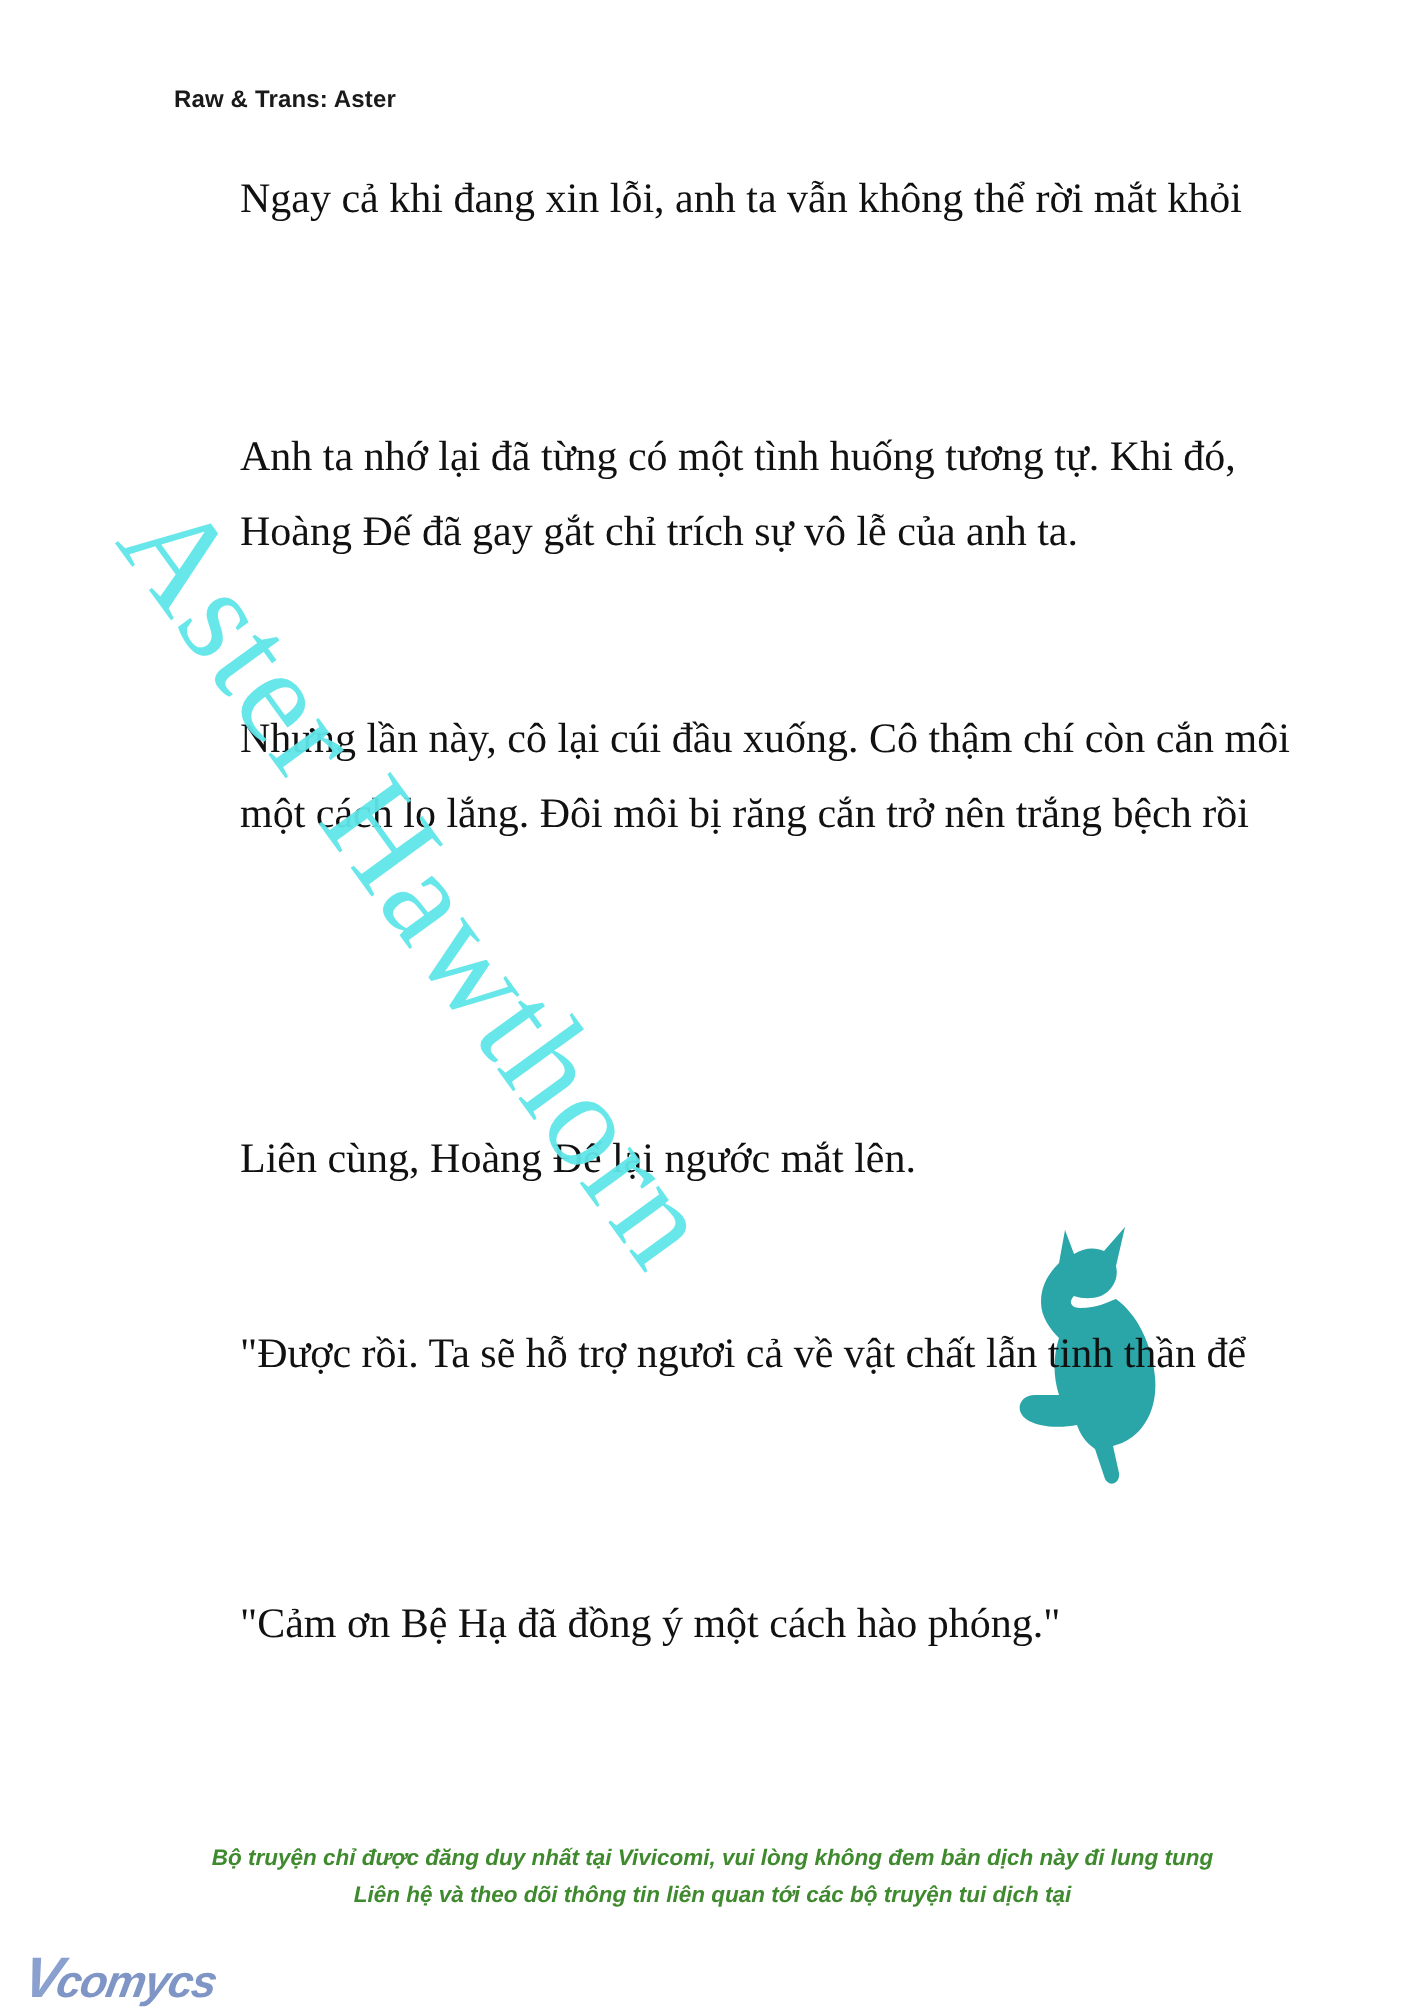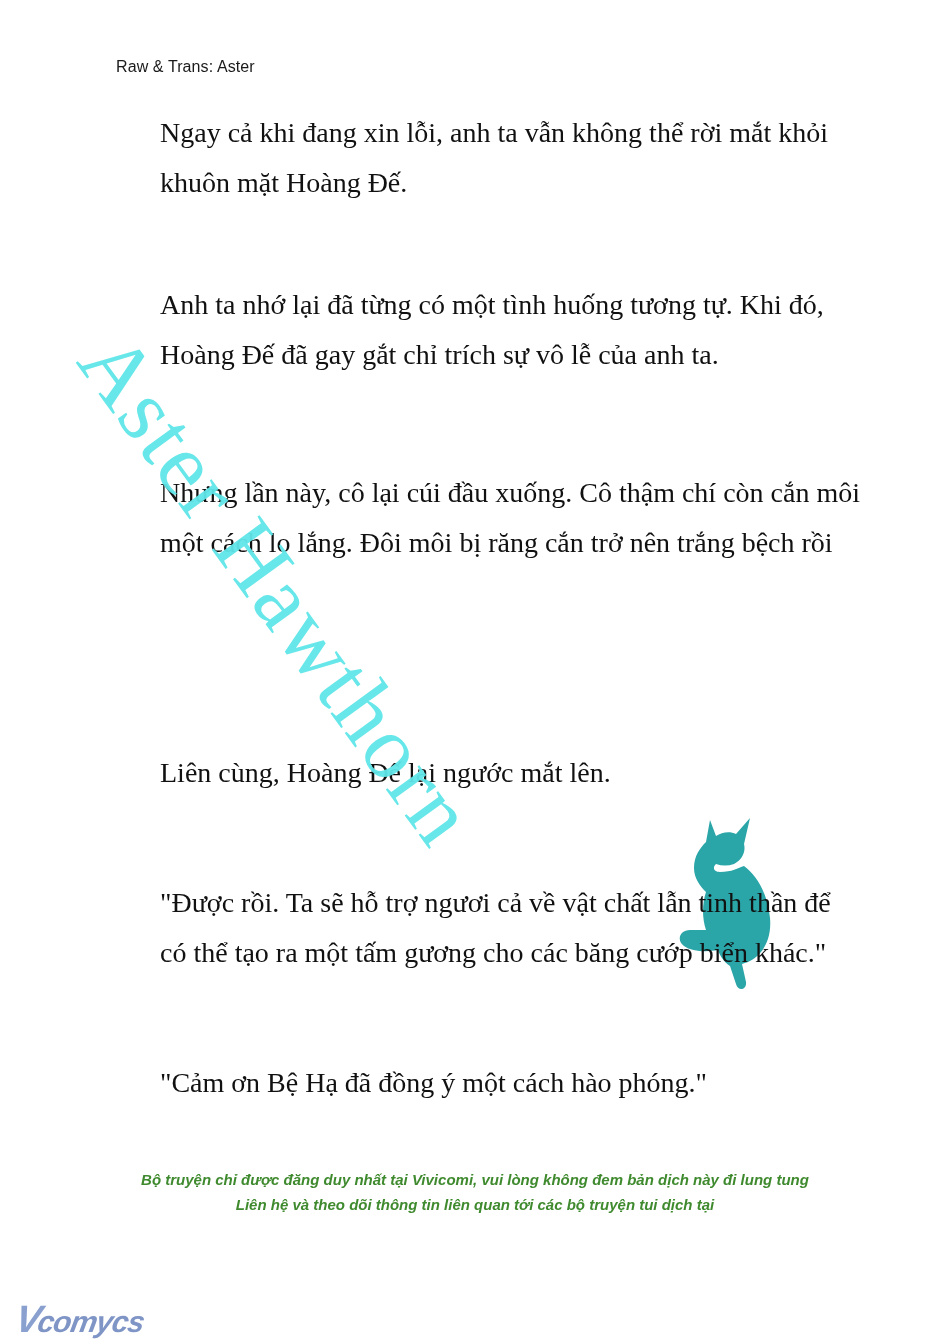--- a/index.html
+++ b/index.html
@@ -16,20 +16,21 @@
       color: #111111;
     }
     .header {
       position: absolute;
       left: 116px;
       top: 58px;
       font-family: "Liberation Sans", "DejaVu Sans", sans-serif;
       font-size: 16px;
       color: #1a1a1a;
       letter-spacing: 0.1px;
+      font-weight: bold;
     }
     .para {
       position: absolute;
       left: 116px;
       width: 740px;
       margin: 0;
       font-size: 28px;
       line-height: 50px;
       color: #111111;
       z-index: 2;
@@ -94,40 +95,38 @@
       margin-right: -2px;
     }
   </style>
 </head>
 <body>
 
 <div class="header">Raw &amp; Trans: Aster</div>
 
 <div class="para" style="top:108px">
   <span class="line">Ngay cả khi đang xin lỗi, anh ta vẫn không thể rời mắt khỏi</span>
-  <span class="line">khuôn mặt Hoàng Đế.</span>
 </div>
 
 <div class="para" style="top:280px">
   <span class="line">Anh ta nhớ lại đã từng có một tình huống tương tự. Khi đó,</span>
   <span class="line">Hoàng Đế đã gay gắt chỉ trích sự vô lễ của anh ta.</span>
 </div>
 
 <div class="para" style="top:468px">
   <span class="line">Nhưng lần này, cô lại cúi đầu xuống. Cô thậm chí còn cắn môi</span>
   <span class="line">một cách lo lắng. Đôi môi bị răng cắn trở nên trắng bệch rồi</span>
 </div>
 
 <div class="para" style="top:748px">
   <span class="line">Liên cùng, Hoàng Đế lại ngước mắt lên.</span>
 </div>
 
 <div class="para" style="top:878px">
   <span class="line">"Được rồi. Ta sẽ hỗ trợ ngươi cả về vật chất lẫn tinh thần để</span>
-  <span class="line">có thể tạo ra một tấm gương cho các băng cướp biển khác."</span>
 </div>
 
 <div class="para" style="top:1058px">
   <span class="line">"Cảm ơn Bệ Hạ đã đồng ý một cách hào phóng."</span>
 </div>
 
 <div class="watermark">Aster Hawthorn</div>
 
 <svg class="cat" viewBox="0 0 110 190" xmlns="http://www.w3.org/2000/svg">
   <path fill="#2aa5a8" d="
@@ -149,20 +148,20 @@
     C52 156 48 150 46 144
     C36 146 20 146 12 140
     C4 134 8 124 18 124
     L34 124
     C30 112 30 98 34 86
     C28 80 22 72 22 62
     C22 50 28 42 34 36
     Z"></path>
 </svg>
 
-<div class="footer" style="top:1167px">
+<div class="footer" style="top:1226px">
   <span class="fline">Bộ truyện chỉ được đăng duy nhất tại Vivicomi, vui lòng không đem bản dịch này đi lung tung</span>
   <span class="fline">Liên hệ và theo dõi thông tin liên quan tới các bộ truyện tui dịch tại</span>
 </div>
 
 <div class="logo">
   <span class="v">V</span><span>comycs</span>
 </div>
 
 </body></html>

